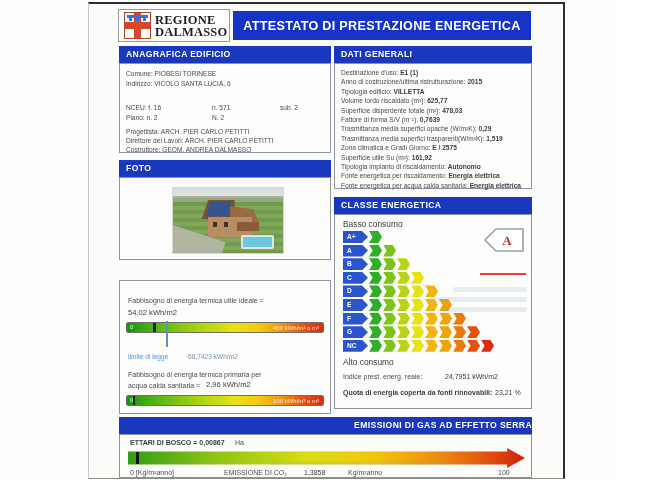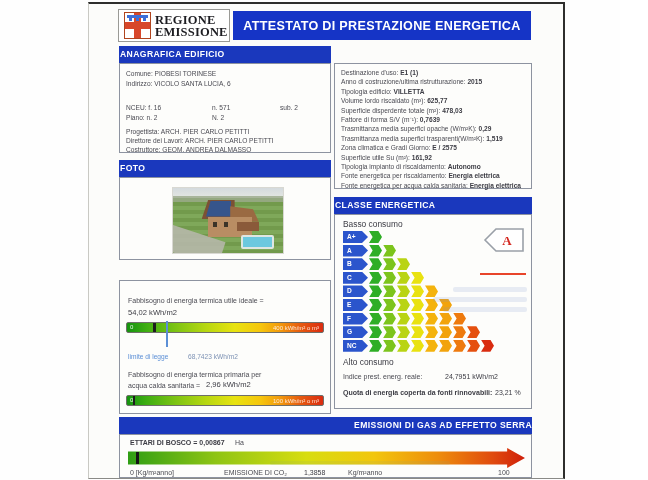--- a/index.html
+++ b/index.html
@@ -17,21 +17,21 @@
   .shield .lam{position:absolute;top:2px;left:2px;right:2px;height:3px;background:#3e6fd8;}
   .shield .p1,.shield .p2,.shield .p3{position:absolute;top:5px;width:3px;height:3px;background:#3e6fd8;}
   .shield .p1{left:4px}.shield .p2{left:11px}.shield .p3{left:18px}
   .logo-text{font-family:"Liberation Serif",serif;font-weight:bold;font-size:12.5px;line-height:12px;
              color:#1d1d22;letter-spacing:.2px;}
   .title-bar{position:absolute;left:144px;top:7px;width:298px;height:29px;background:#1534c6;
              color:#fff;font-weight:bold;font-size:12.6px;display:flex;align-items:center;
              justify-content:center;letter-spacing:.3px;text-align:right;}
   
   .sec-h{position:absolute;height:17px;background:#1a38bd;color:#fff;font-weight:bold;font-size:8.6px;
-         line-height:17px;padding-left:1px;letter-spacing:.4px;box-sizing:border-box;}
+         line-height:17px;padding-left:7px;letter-spacing:.4px;box-sizing:border-box;}
   .sec-box{position:absolute;background:#fdfdfb;border:1px solid #8d93a0;box-sizing:border-box;}
   .t{position:absolute;font-size:6.6px;line-height:8px;color:#4a4a52;white-space:nowrap;}
   .t b{font-weight:bold;color:#3c3c44;}
   
   .gbar{position:absolute;height:11px;border:1px solid #6f6f6a;border-radius:2px;box-sizing:border-box;
         background:linear-gradient(to right,#15930f 0%,#3fae12 10%,#7ec413 25%,#b6d711 40%,#e8e310 55%,#f6c60d 68%,#f29a0c 78%,#e65c10 88%,#da2b10 100%);}
   .gbar .min{position:absolute;left:3px;top:1px;font-size:6px;color:#eaffea;}
   .gbar .max{position:absolute;right:4px;top:1.5px;font-size:6px;color:#ffe9d8;}
   .tick{position:absolute;top:0;width:2.5px;height:100%;background:#1d1d1d;}
   .limitline{position:absolute;width:1.6px;background:#5b8fd6;}
@@ -81,39 +81,40 @@
     <div class="shield">
       <div class="cv"></div>
           <div class="ch"></div>
           <div class="lam"></div>
       <div class="p1"></div>
           <div class="p2"></div>
           <div class="p3"></div>
     </div>
     <div class="logo-text">
       <div>REGIONE</div>
-      <div>EMISSIONE</div>
+      <div>DALMASSO</div>
     </div>
   </div>
   <div class="title-bar">ATTESTATO DI PRESTAZIONE ENERGETICA</div>
 
   <div class="sec-h" style="left:30px;top:42px;width:212px;">ANAGRAFICA EDIFICIO</div>
   <div class="sec-box" style="left:30px;top:59px;width:212px;height:90px;">
     <div class="t" style="left:6px;top:6px;">Comune:  PIOBESI TORINESE</div>
     <div class="t" style="left:6px;top:16px;">Indirizzo:  VICOLO SANTA LUCIA, 6</div>
     <div class="t" style="left:6px;top:40px;">NCEU: f. 16</div>
     <div class="t" style="left:92px;top:40px;">n. 571</div>
     <div class="t" style="left:160px;top:40px;">sub. 2</div>
     <div class="t" style="left:6px;top:50px;">Piano: n. 2</div>
     <div class="t" style="left:92px;top:50px;">N. 2</div>
     <div class="t" style="left:6px;top:64px;">Progettista:  ARCH. PIER CARLO PETITTI</div>
     <div class="t" style="left:6px;top:73px;">Direttore dei Lavori:  ARCH. PIER CARLO PETITTI</div>
     <div class="t" style="left:6px;top:82px;">Costruttore:  GEOM. ANDREA DALMASSO</div>
   </div>
 
+  <div class="sec-h" style="left:245px;top:42px;width:198px;">DATI GENERALI</div>
   <div class="sec-box" style="left:245px;top:59px;width:198px;height:126px;">
     <div class="t" style="left:6px;top:5px;"><span>Destinazione d'uso:</span> <b>E1 (1)</b></div>
     <div class="t" style="left:6px;top:14.4px;"><span>Anno di costruzione/ultima ristrutturazione:</span> <b>2015</b></div>
     <div class="t" style="left:6px;top:23.8px;"><span>Tipologia edificio:</span> <b>VILLETTA</b></div>
     <div class="t" style="left:6px;top:33.2px;"><span>Volume lordo riscaldato (m³):</span> <b>625,77</b></div>
     <div class="t" style="left:6px;top:42.6px;"><span>Superficie disperdente totale (m²):</span> <b>478,03</b></div>
     <div class="t" style="left:6px;top:52px;"><span>Fattore di forma S/V (m⁻¹):</span> <b>0,7639</b></div>
     <div class="t" style="left:6px;top:61.4px;"><span>Trasmittanza media superfici opache (W/m²K):</span> <b>0,29</b></div>
     <div class="t" style="left:6px;top:70.8px;"><span>Trasmittanza media superfici trasparenti(W/m²K):</span> <b>1,519</b></div>
     <div class="t" style="left:6px;top:80.2px;"><span>Zona climatica e Gradi Giorno:</span> <b>E / 2575</b></div>

